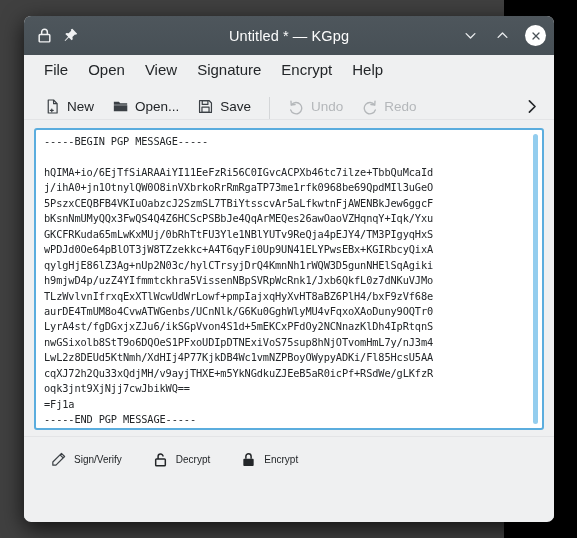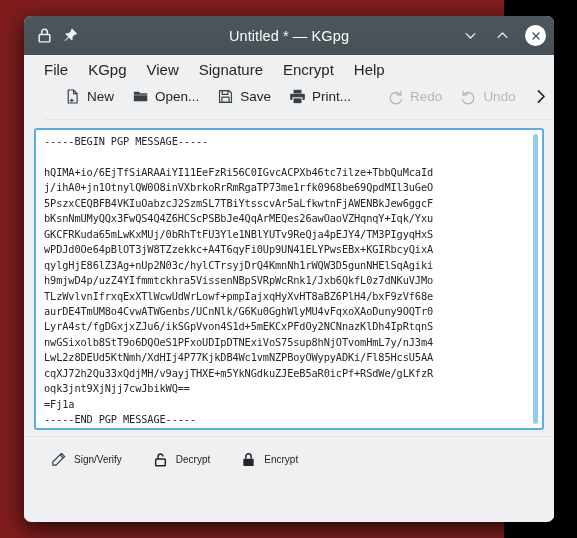--- a/index.html
+++ b/index.html
@@ -12,21 +12,21 @@
     height: 538px;
     overflow: hidden;
     font-family: "Liberation Sans", sans-serif;
   }
 
   .desktop {
     position: absolute;
     left: 0; top: 0;
     width: 504px;
     height: 538px;
-    background: #7f1d1d;
+    background: #404040;
   }
 
   .window {
     position: absolute;
     left: 24px;
     top: 16px;
     width: 530px;
     height: 506px;
     border-radius: 7px;
     background: #eff0f1;
@@ -97,26 +97,25 @@
     border-radius: 3px;
     cursor: default;
     white-space: nowrap;
   }
 
   
   .toolbar {
     height: 36px;
     background: #eff0f1;
     display: flex;
-    align-items: flex-start;
+    align-items: flex-end;
     padding: 0 8px 0 12px;
     box-sizing: border-box;
     gap: 2px;
     border-bottom: 1px solid #e3e4e6;
-    margin-left: 20px;
   }
   .tool-btn {
     display: flex;
     align-items: center;
     gap: 6px;
     padding: 4px 8px;
     border-radius: 3px;
     font-size: 13.5px;
     color: #232629;
     cursor: default;
@@ -250,21 +249,21 @@
               <line x1="6" y1="6" x2="18" y2="18"></line>
               <line x1="18" y1="6" x2="6" y2="18"></line>
             </svg>
           </span>
         </span>
       </div>
     </div>
 
     <div class="menubar">
       <div class="menu-item">File</div>
-      <div class="menu-item">KGpg</div>
+      <div class="menu-item">Open</div>
       <div class="menu-item">View</div>
       <div class="menu-item">Signature</div>
       <div class="menu-item">Encrypt</div>
       <div class="menu-item">Help</div>
     </div>
 
     <div class="toolbar">
       <div class="tool-btn">
         <span>
           <svg width="17" height="17" viewBox="0 0 24 24" fill="none" stroke="#3b4045" stroke-width="1.7" stroke-linejoin="round">
@@ -288,48 +287,38 @@
       <div class="tool-btn">
         <span>
           <svg width="17" height="17" viewBox="0 0 24 24" fill="none" stroke="#3b4045" stroke-width="1.7" stroke-linejoin="round">
             <path d="M3.6 3.6h13.3l3.5 3.5v13.3H3.6z"></path>
             <rect x="7.4" y="3.6" width="8" height="5.4"></rect>
             <rect x="7" y="13" width="10" height="7.4"></rect>
           </svg>
         </span>
         <span>Save</span>
       </div>
-      <div class="tool-btn">
-        <span>
-          <svg width="17" height="17" viewBox="0 0 24 24" fill="#3b4045">
-            <rect x="6.4" y="2.6" width="11.2" height="5"></rect>
-            <path d="M2.8 8.2h18.4c.7 0 1.2.5 1.2 1.2v6.2c0 .7-.5 1.2-1.2 1.2h-2.0v-3.6H4.8v3.6H2.8c-.7 0-1.2-.5-1.2-1.2V9.4c0-.7.5-1.2 1.2-1.2z"></path>
-            <rect x="6.4" y="14.6" width="11.2" height="6.8"></rect>
-          </svg>
-        </span>
-        <span>Print...</span>
-      </div>
       <div class="tool-sep"></div>
+      <div class="tool-btn disabled">
+        <span>
+          <svg width="17" height="17" viewBox="0 0 24 24" fill="none" stroke="#b4b7ba" stroke-width="1.9" stroke-linecap="round">
+            <path d="M5 9.5a8 8 0 1 1-1.2 7.4"></path>
+            <polyline points="4.2,4.4 4.6,9.8 10,9.2" fill="none"></polyline>
+          </svg>
+        </span>
+        <span>Undo</span>
+      </div>
       <div class="tool-btn disabled">
         <span>
           <svg width="17" height="17" viewBox="0 0 24 24" fill="none" stroke="#b4b7ba" stroke-width="1.9" stroke-linecap="round">
             <path d="M19 9.5a8 8 0 1 0 1.2 7.4"></path>
             <polyline points="19.8,4.4 19.4,9.8 14,9.2" fill="none"></polyline>
           </svg>
         </span>
         <span>Redo</span>
-      </div>
-      <div class="tool-btn disabled">
-        <span>
-          <svg width="17" height="17" viewBox="0 0 24 24" fill="none" stroke="#b4b7ba" stroke-width="1.9" stroke-linecap="round">
-            <path d="M5 9.5a8 8 0 1 1-1.2 7.4"></path>
-            <polyline points="4.2,4.4 4.6,9.8 10,9.2" fill="none"></polyline>
-          </svg>
-        </span>
-        <span>Undo</span>
       </div>
       <div class="overflow-btn">
         <span>
           <svg width="17" height="17" viewBox="0 0 24 24" fill="none" stroke="#232629" stroke-width="2.3" stroke-linecap="round" stroke-linejoin="round">
             <polyline points="9,4 17,12 9,20"></polyline>
           </svg>
         </span>
       </div>
     </div>
 

